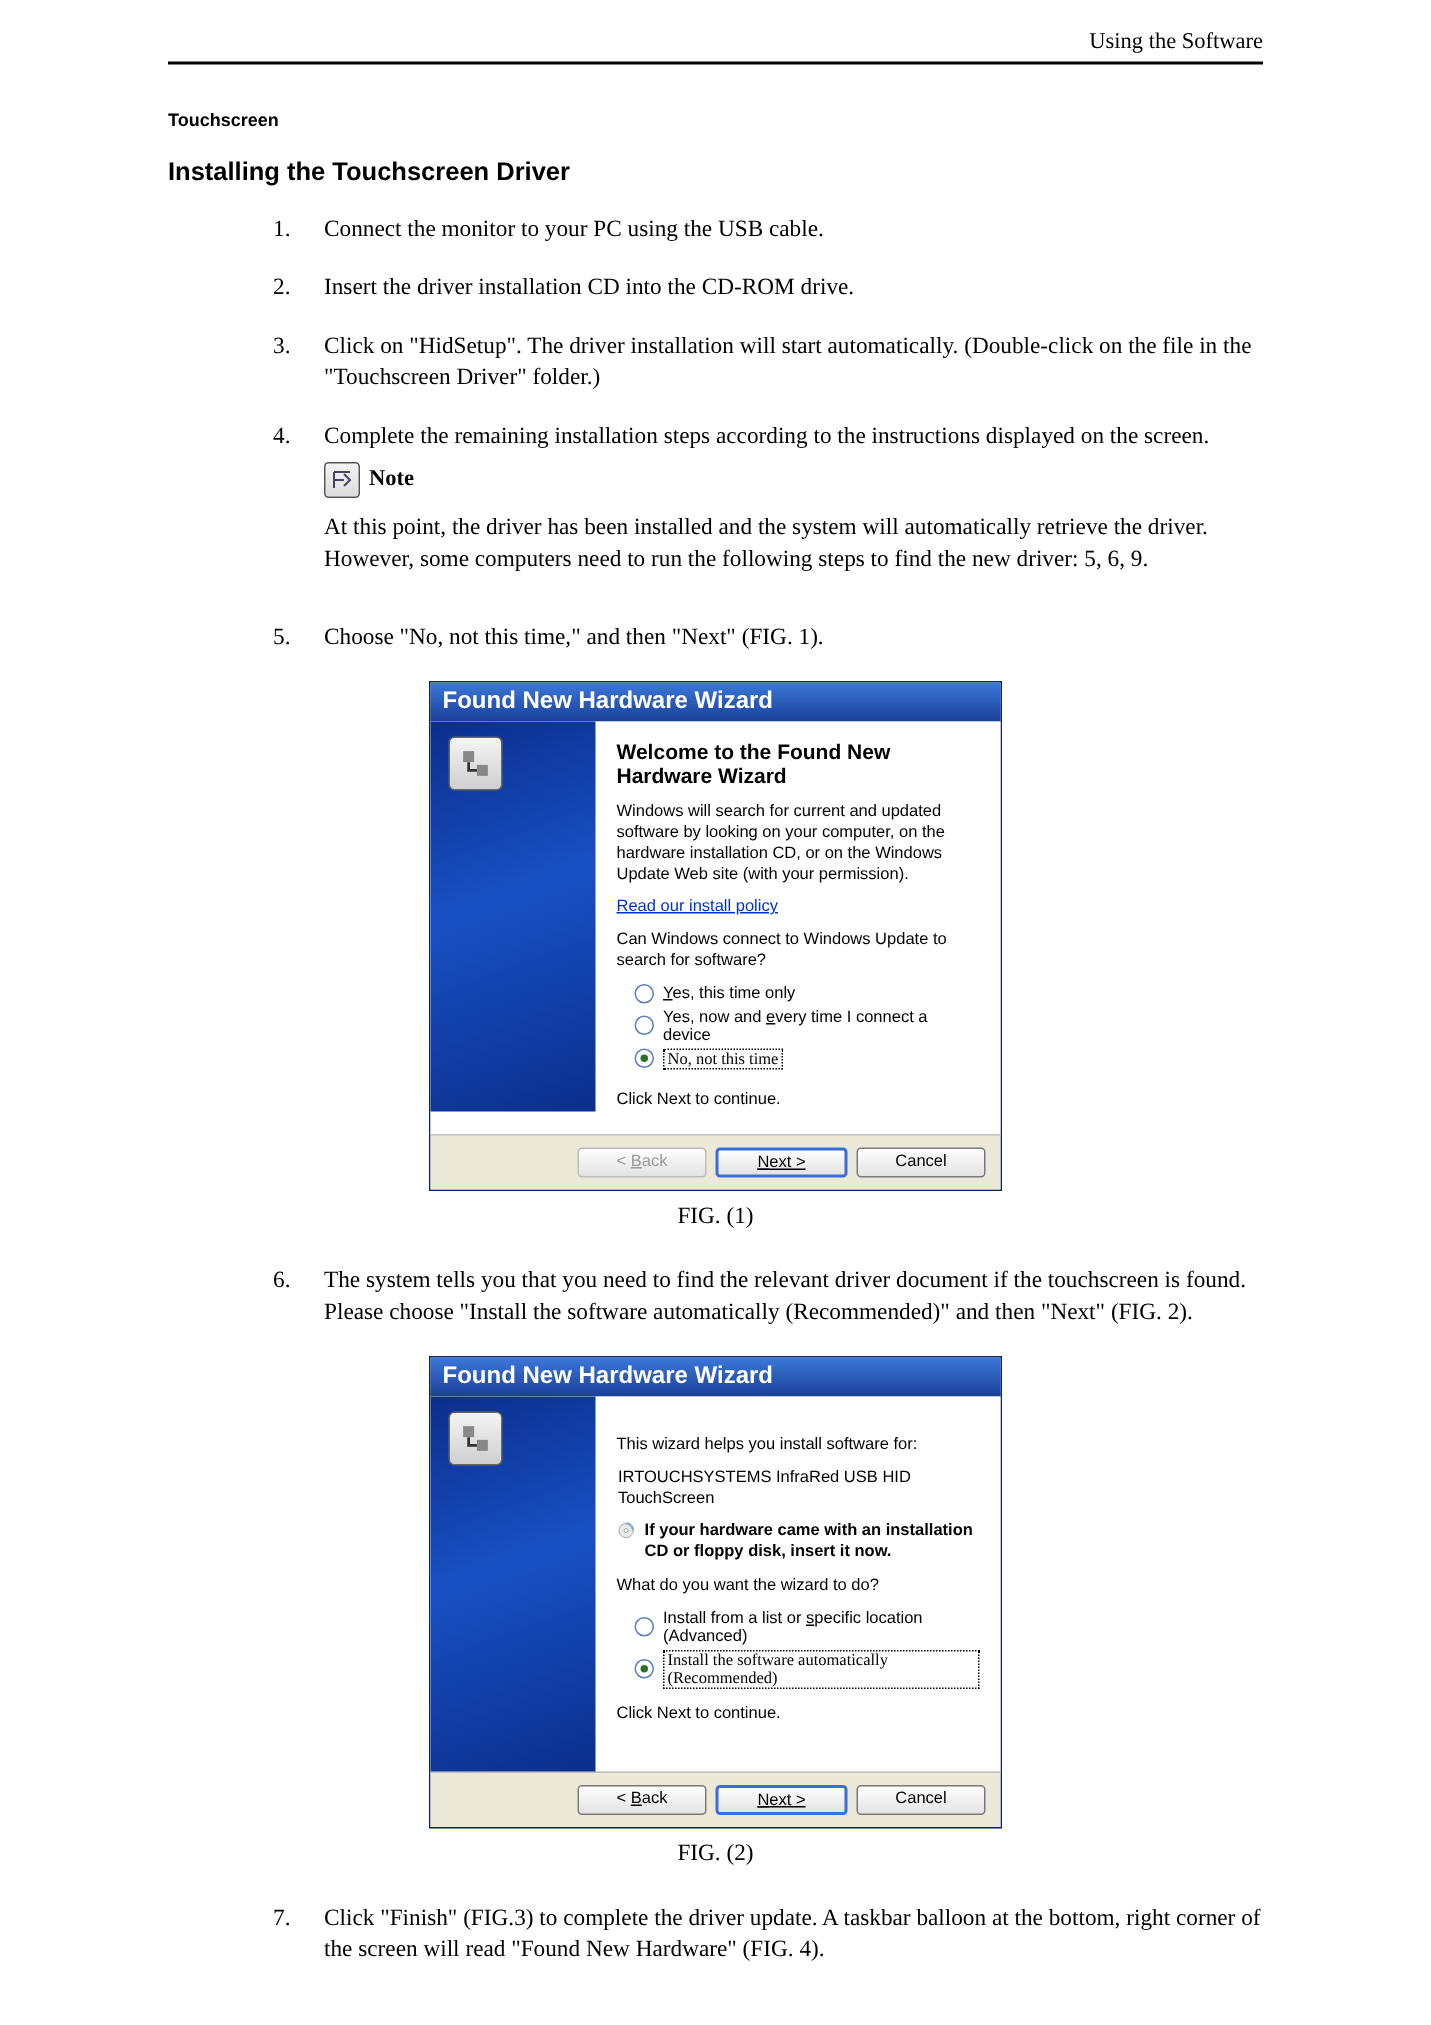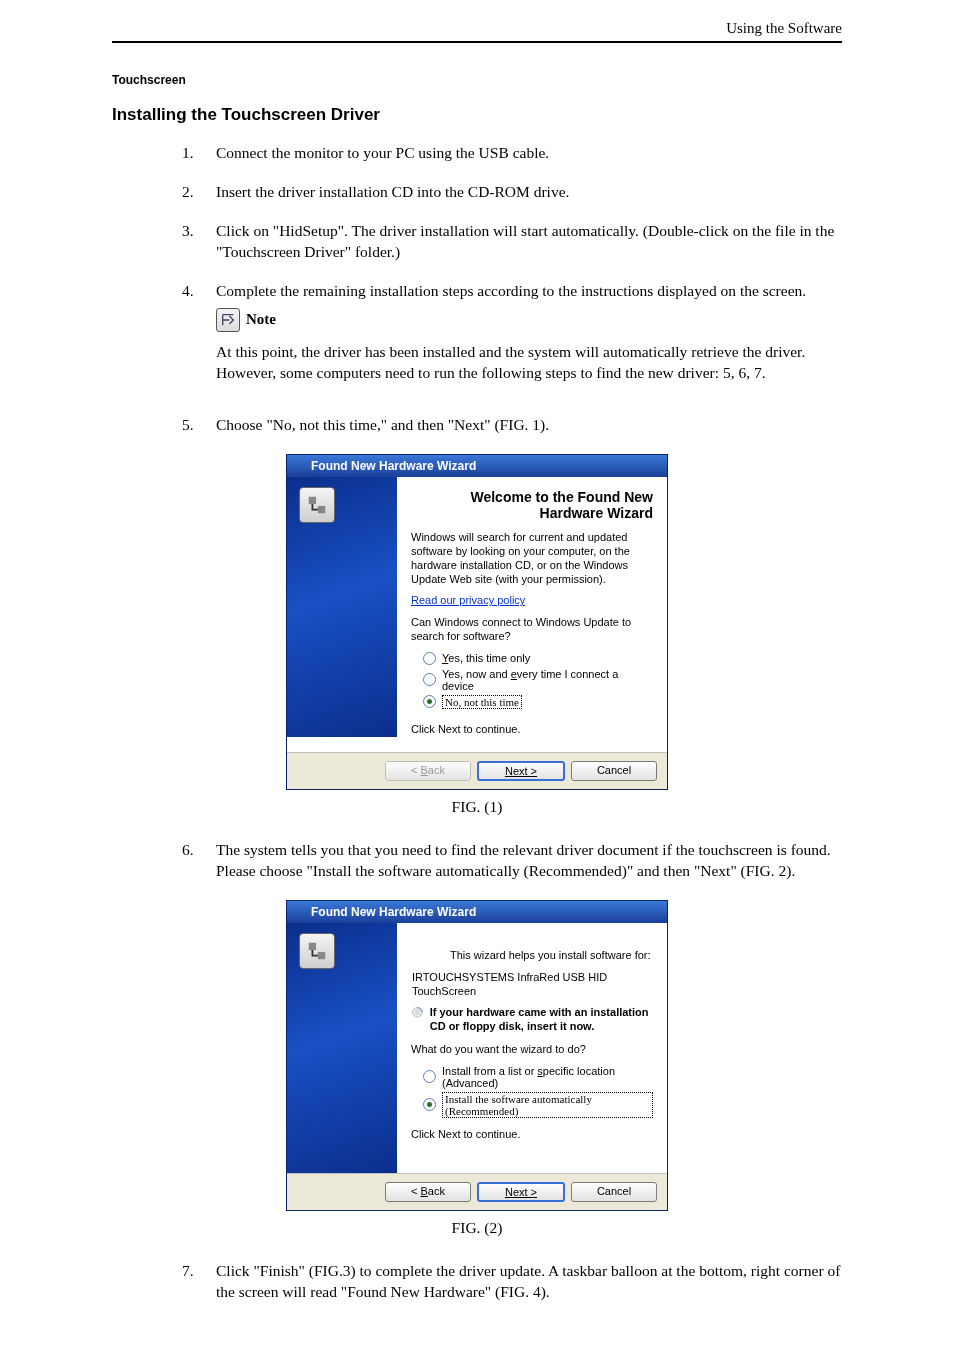--- a/index.html
+++ b/index.html
@@ -100,22 +100,22 @@
     font-size: 11px;
     color: #000;
     border: 1px solid #0a246a;
     background: #ece9d8;
     text-align: left;
   }
   .wiz .titlebar {
     background: linear-gradient(#3b78d8,#1a3f99);
     color: #fff;
     font-weight: bold;
-    padding: 4px 24px;
-    font-size: 12px;
+    padding: 4px 8px;
+    font-size: 16px;
   }
   .wiz .client {
     display: flex;
     background: #fff;
   }
   .wiz .sidebar {
     width: 110px;
     background: linear-gradient(160deg,#0b2e8c 0%, #1850c4 45%, #0b2e8c 100%);
     position: relative;
     flex: 0 0 110px;
@@ -133,21 +133,20 @@
   }
   .wiz .content {
     flex: 1;
     padding: 10px 14px 8px 14px;
   }
   .wiz .content h4 {
     font-family: Tahoma, Arial, sans-serif;
     font-size: 14px;
     font-weight: bold;
     margin: 2px 0 10px 0;
-    text-align: right;
   }
   .wiz .content p {
     margin: 0 0 8px 0;
     line-height: 1.25;
   }
   .wiz .content .link {
     color: #0033cc;
     text-decoration: underline;
     cursor: default;
   }
@@ -259,21 +258,21 @@
         <span>Complete the remaining installation steps according to the instructions displayed on the screen.</span>
         <div class="note-row">
           <span class="note-icon">
             <svg viewBox="0 0 24 24">
                 <path d="M4 4 L20 4 M4 4 L4 20 M4 12 L14 12" stroke="#446" stroke-width="2" fill="none"></path>
                 <path d="M14 6 L20 12 L14 18" stroke="#446" stroke-width="2" fill="none"></path>
               </svg>
           </span>
           <span class="note-label">Note</span>
         </div>
-        <p class="note-para">At this point, the driver has been installed and the system will automatically retrieve the driver. However, some computers need to run the following steps to find the new driver: 5, 6, 7.</p>
+        <p class="note-para">At this point, the driver has been installed and the system will automatically retrieve the driver. However, some computers need to run the following steps to find the new driver: 5, 6, 9.</p>
       </span>
     </li>
     <li>
       <span class="num">5.</span>
       <span class="body">Choose "No, not this time," and then "Next" (FIG. 1).</span>
     </li>
   </ol>
 
   <div class="fig-wrap">
     <div class="wiz">
@@ -284,21 +283,21 @@
             <svg viewBox="0 0 24 24" width="22" height="22">
                 <rect x="3" y="3" width="8" height="8" fill="#888"></rect>
                 <rect x="13" y="13" width="8" height="8" fill="#888"></rect>
                 <path d="M7 11 L7 17 L13 17" stroke="#333" stroke-width="2" fill="none"></path>
               </svg>
           </div>
         </div>
         <div class="content">
           <h4>Welcome to the Found New Hardware Wizard</h4>
           <p>Windows will search for current and updated software by looking on your computer, on the hardware installation CD, or on the Windows Update Web site (with your permission).</p>
-          <p><span class="link">Read our privacy policy</span></p>
+          <p><span class="link">Read our install policy</span></p>
           <p>Can Windows connect to Windows Update to search for software?</p>
           <div class="radio-group">
             <div class="radio-row">
               <span class="circle"></span>
               <span><span class="underline-letter">Y</span><span>es, this time only</span></span>
             </div>
             <div class="radio-row">
               <span class="circle"></span>
               <span>Yes, now and <span class="underline-letter">e</span>very time I connect a device</span>
             </div>
@@ -333,21 +332,21 @@
         <div class="sidebar" style="height:250px;">
           <div class="sbicon">
             <svg viewBox="0 0 24 24" width="22" height="22">
                 <rect x="3" y="3" width="8" height="8" fill="#888"></rect>
                 <rect x="13" y="13" width="8" height="8" fill="#888"></rect>
                 <path d="M7 11 L7 17 L13 17" stroke="#333" stroke-width="2" fill="none"></path>
               </svg>
           </div>
         </div>
         <div class="content">
-          <p style="margin-top:16px;margin-left:39px;">This wizard helps you install software for:</p>
+          <p style="margin-top:16px;">This wizard helps you install software for:</p>
           <p style="margin-left:1px;">IRTOUCHSYSTEMS InfraRed USB HID TouchScreen</p>
           <div class="cd-row">
             <span class="cd-icon">
               <svg viewBox="0 0 24 24">
                   <circle cx="12" cy="12" r="9" fill="#e8e8e8" stroke="#999"></circle>
                   <circle cx="12" cy="12" r="2.5" fill="#fff" stroke="#999"></circle>
                   <path d="M12 3 A9 9 0 0 1 21 12" stroke="#8ad" stroke-width="3" fill="none"></path>
                 </svg>
             </span>
             <span class="cd-text">If your hardware came with an installation CD or floppy disk, insert it now.</span>

